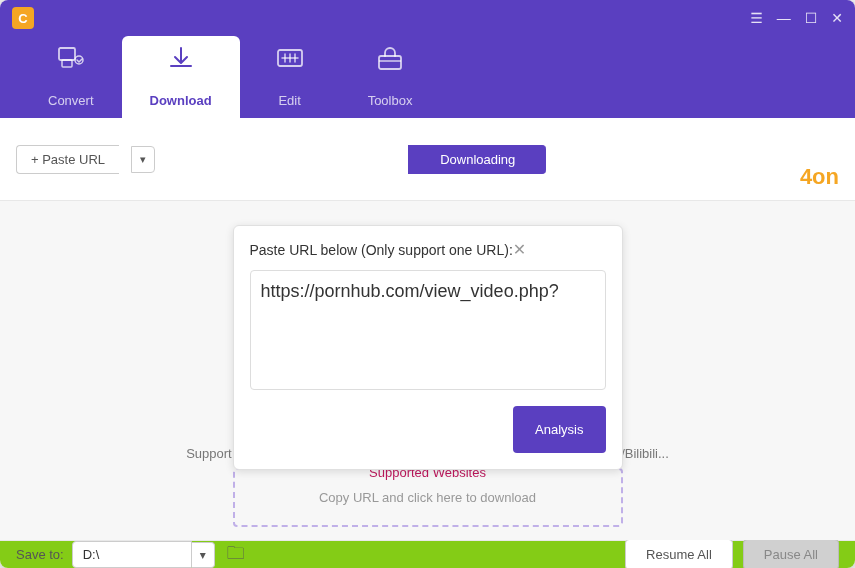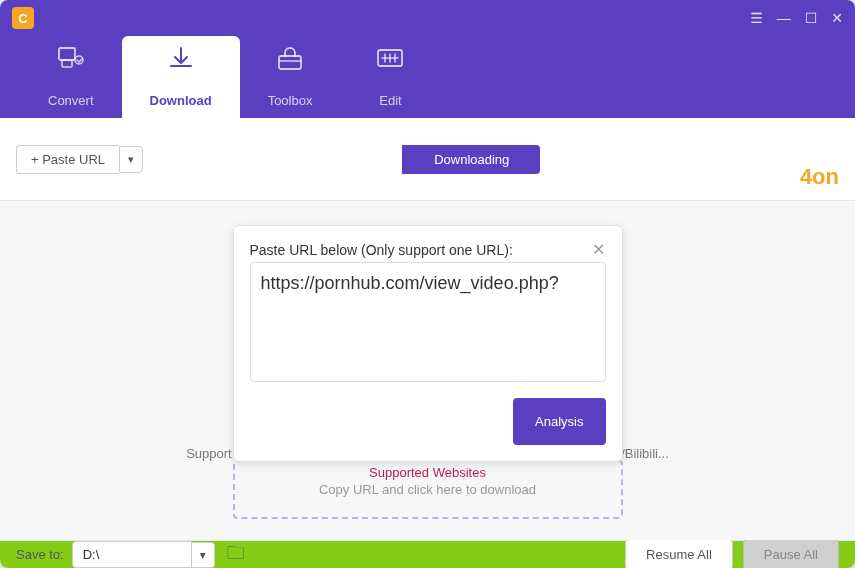--- a/index.html
+++ b/index.html
@@ -97,21 +97,21 @@
       display: flex;
       align-items: center;
       padding: 10px 16px;
       gap: 10px;
       flex-shrink: 0;
       justify-content: space-between;
     }
     .toolbar-left {
       display: flex;
       align-items: center;
-      gap: 0;
+      gap: 12px;
     }
     .paste-url-btn {
       background: #fff;
       border: 1px solid #ccc;
       border-right: none;
       border-radius: 4px 0 0 4px;
       padding: 6px 14px;
       font-size: 13px;
       color: #555;
       cursor: pointer;
@@ -181,22 +181,21 @@
       border-radius: 6px;
       width: 390px;
       box-shadow: 0 2px 8px rgba(0,0,0,0.12);
       padding: 16px;
       position: relative;
       z-index: 2;
     }
     .url-dialog-header {
       display: flex;
       align-items: center;
-      justify-content: space-between;
-      margin-bottom: 4px;
+      margin-bottom: 12px;
     }
     .url-dialog-title {
       font-size: 14px;
       color: #333;
       font-weight: 500;
     }
     .url-dialog-close {
       cursor: pointer;
       color: #999;
       font-size: 16px;
@@ -370,41 +369,41 @@
       </svg>
       <span>Convert</span>
     </div>
 
     <div class="nav-tab active">
       <svg viewBox="0 0 28 28" fill="none" xmlns="http://www.w3.org/2000/svg">
         <path d="M14 4v14M8 13l6 6 6-6" stroke="currentColor" stroke-width="2" stroke-linecap="round" stroke-linejoin="round"></path>
         <path d="M4 22h20" stroke="currentColor" stroke-width="2" stroke-linecap="round"></path>
       </svg>
       <span>Download</span>
-    </div>
-
-    <div class="nav-tab">
-      <svg viewBox="0 0 28 28" fill="none" xmlns="http://www.w3.org/2000/svg">
-        <rect x="3" y="12" width="22" height="13" rx="2" stroke="currentColor" stroke-width="1.8" fill="none"></rect>
-        <path d="M9 12V9a5 5 0 0110 0v3" stroke="currentColor" stroke-width="1.8" stroke-linecap="round"></path>
-        <line x1="3" y1="17" x2="25" y2="17" stroke="currentColor" stroke-width="1.5"></line>
-      </svg>
-      <span>Toolbox</span>
     </div>
 
     <div class="nav-tab">
       <svg viewBox="0 0 28 28" fill="none" xmlns="http://www.w3.org/2000/svg">
         <rect x="2" y="6" width="24" height="16" rx="2" stroke="currentColor" stroke-width="1.8" fill="none"></rect>
         <line x1="9" y1="10" x2="9" y2="18" stroke="currentColor" stroke-width="1.5" stroke-linecap="round"></line>
         <line x1="14" y1="10" x2="14" y2="18" stroke="currentColor" stroke-width="1.5" stroke-linecap="round"></line>
         <line x1="19" y1="10" x2="19" y2="18" stroke="currentColor" stroke-width="1.5" stroke-linecap="round"></line>
         <line x1="6" y1="14" x2="22" y2="14" stroke="currentColor" stroke-width="1.5" stroke-linecap="round"></line>
       </svg>
       <span>Edit</span>
     </div>
+
+    <div class="nav-tab">
+      <svg viewBox="0 0 28 28" fill="none" xmlns="http://www.w3.org/2000/svg">
+        <rect x="3" y="12" width="22" height="13" rx="2" stroke="currentColor" stroke-width="1.8" fill="none"></rect>
+        <path d="M9 12V9a5 5 0 0110 0v3" stroke="currentColor" stroke-width="1.8" stroke-linecap="round"></path>
+        <line x1="3" y1="17" x2="25" y2="17" stroke="currentColor" stroke-width="1.5"></line>
+      </svg>
+      <span>Toolbox</span>
+    </div>
   </div>
 
   <div class="toolbar">
     <div class="toolbar-left">
       <button class="paste-url-btn">+ Paste URL</button>
       <button class="paste-url-dropdown">▾</button>
     </div>
     <div class="tab-group">
       <button class="sub-tab active">Downloading</button>
     </div>

